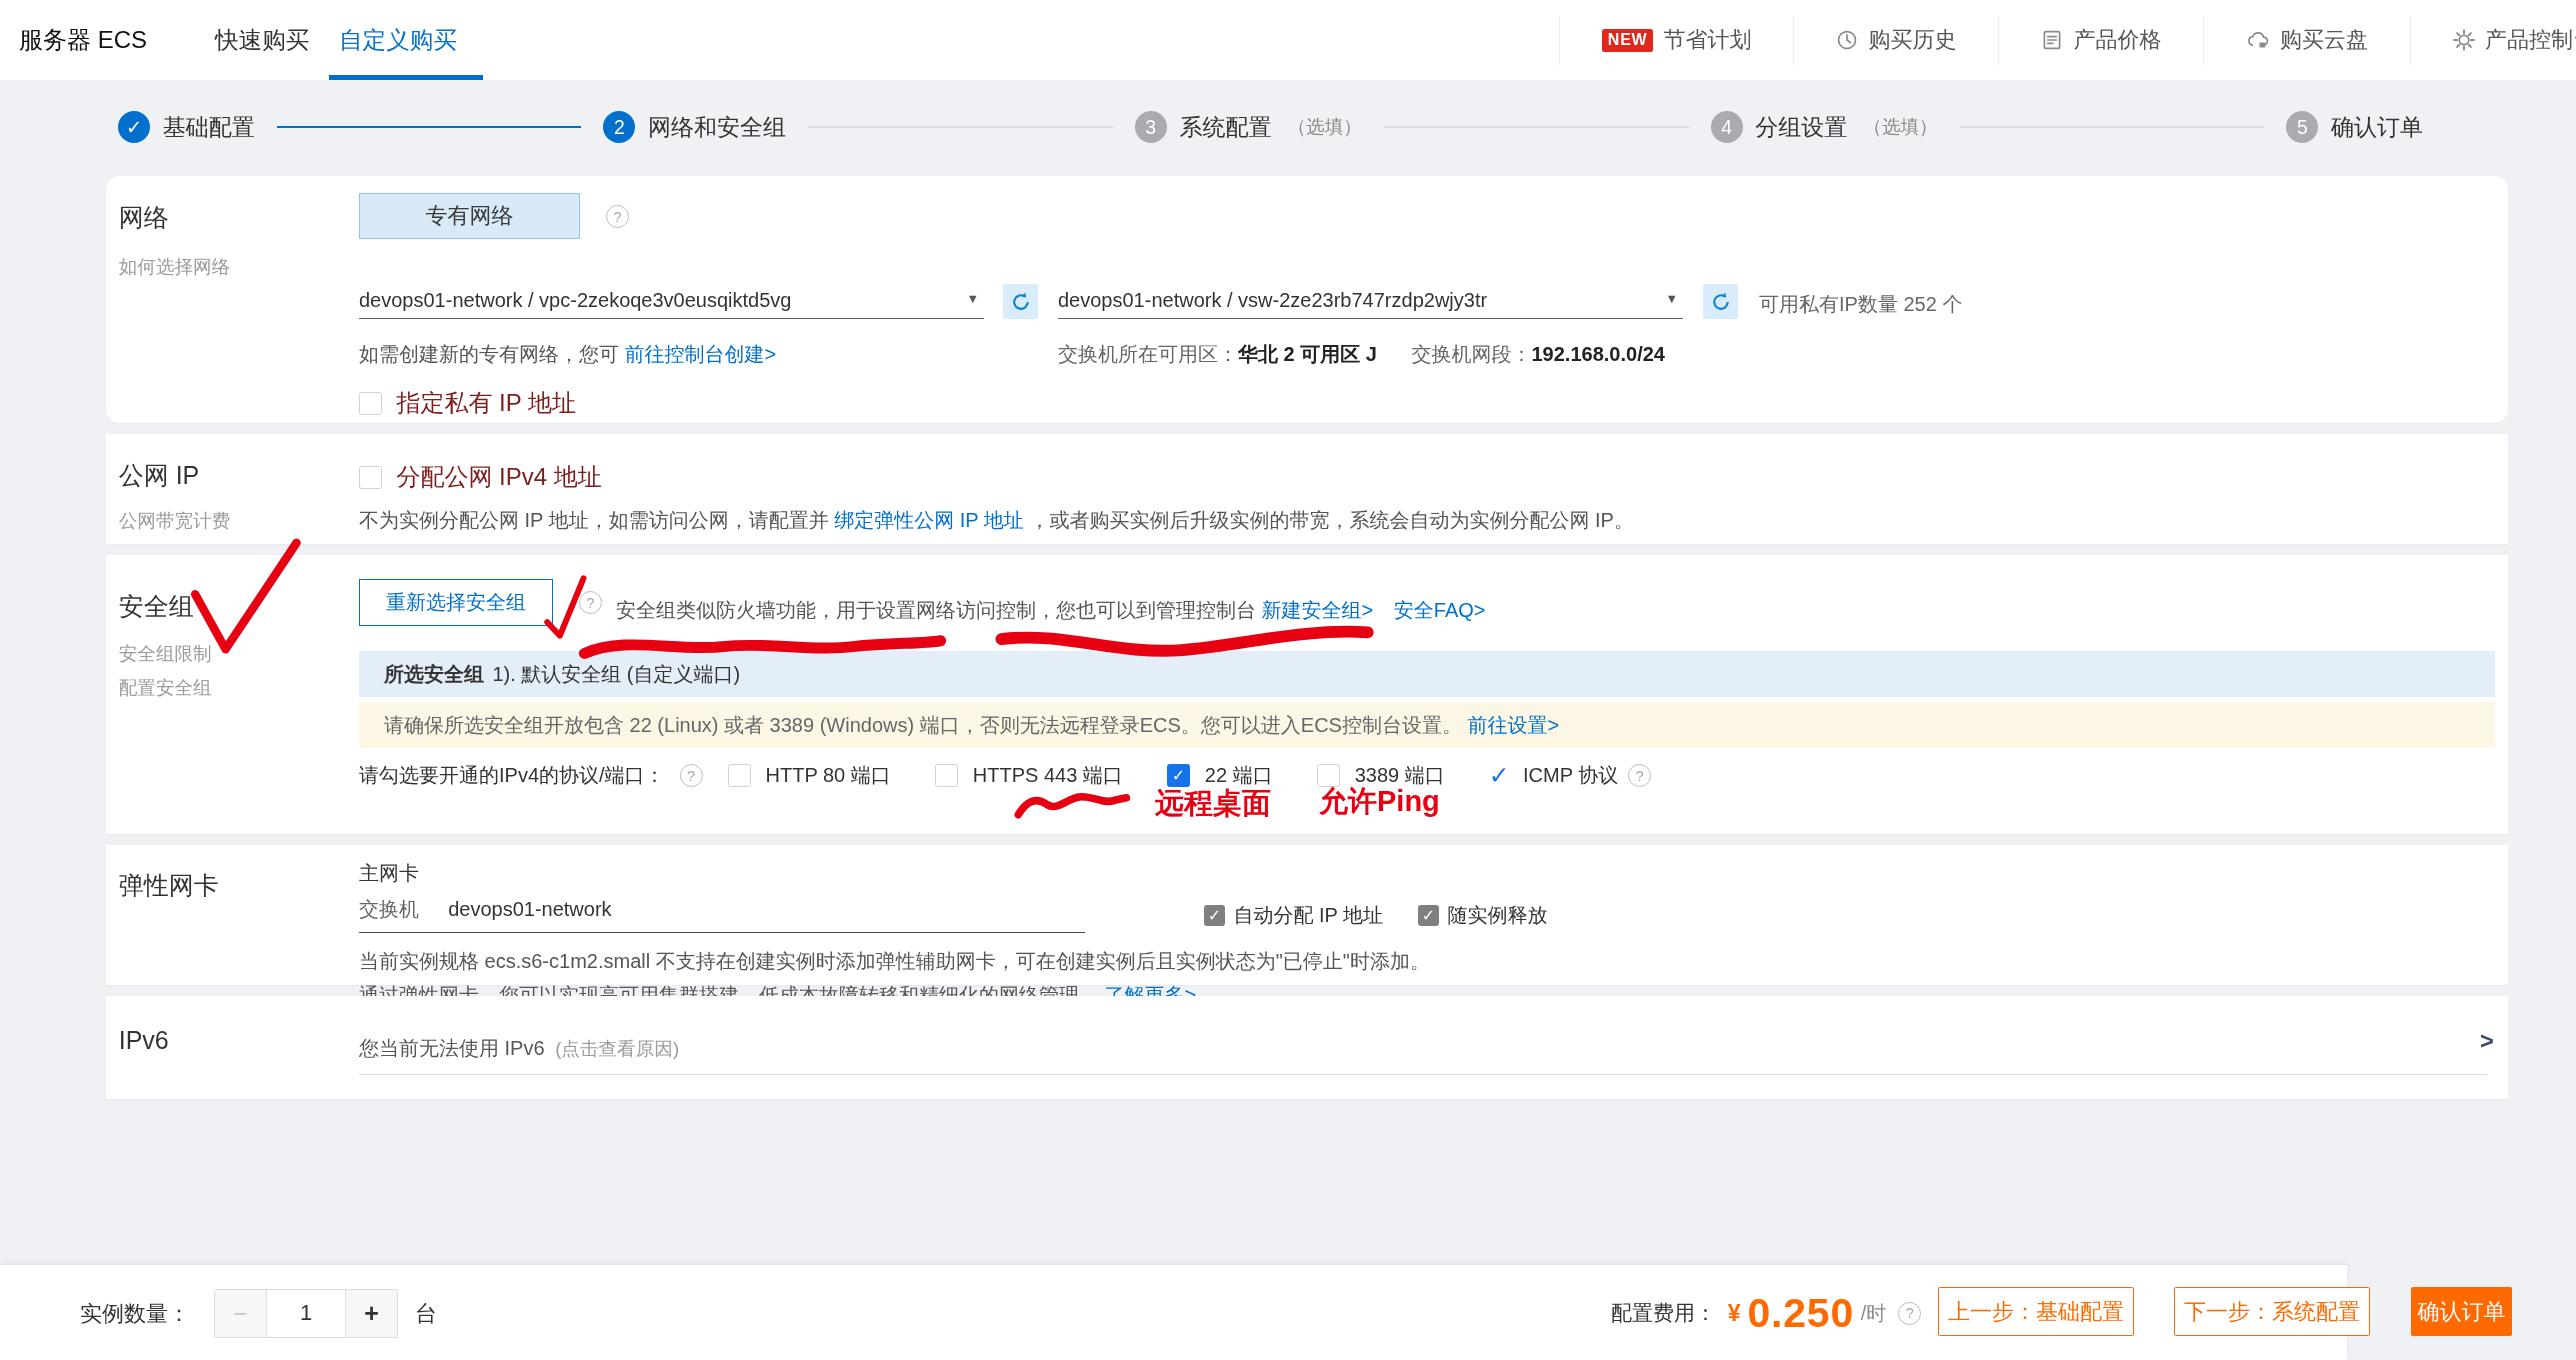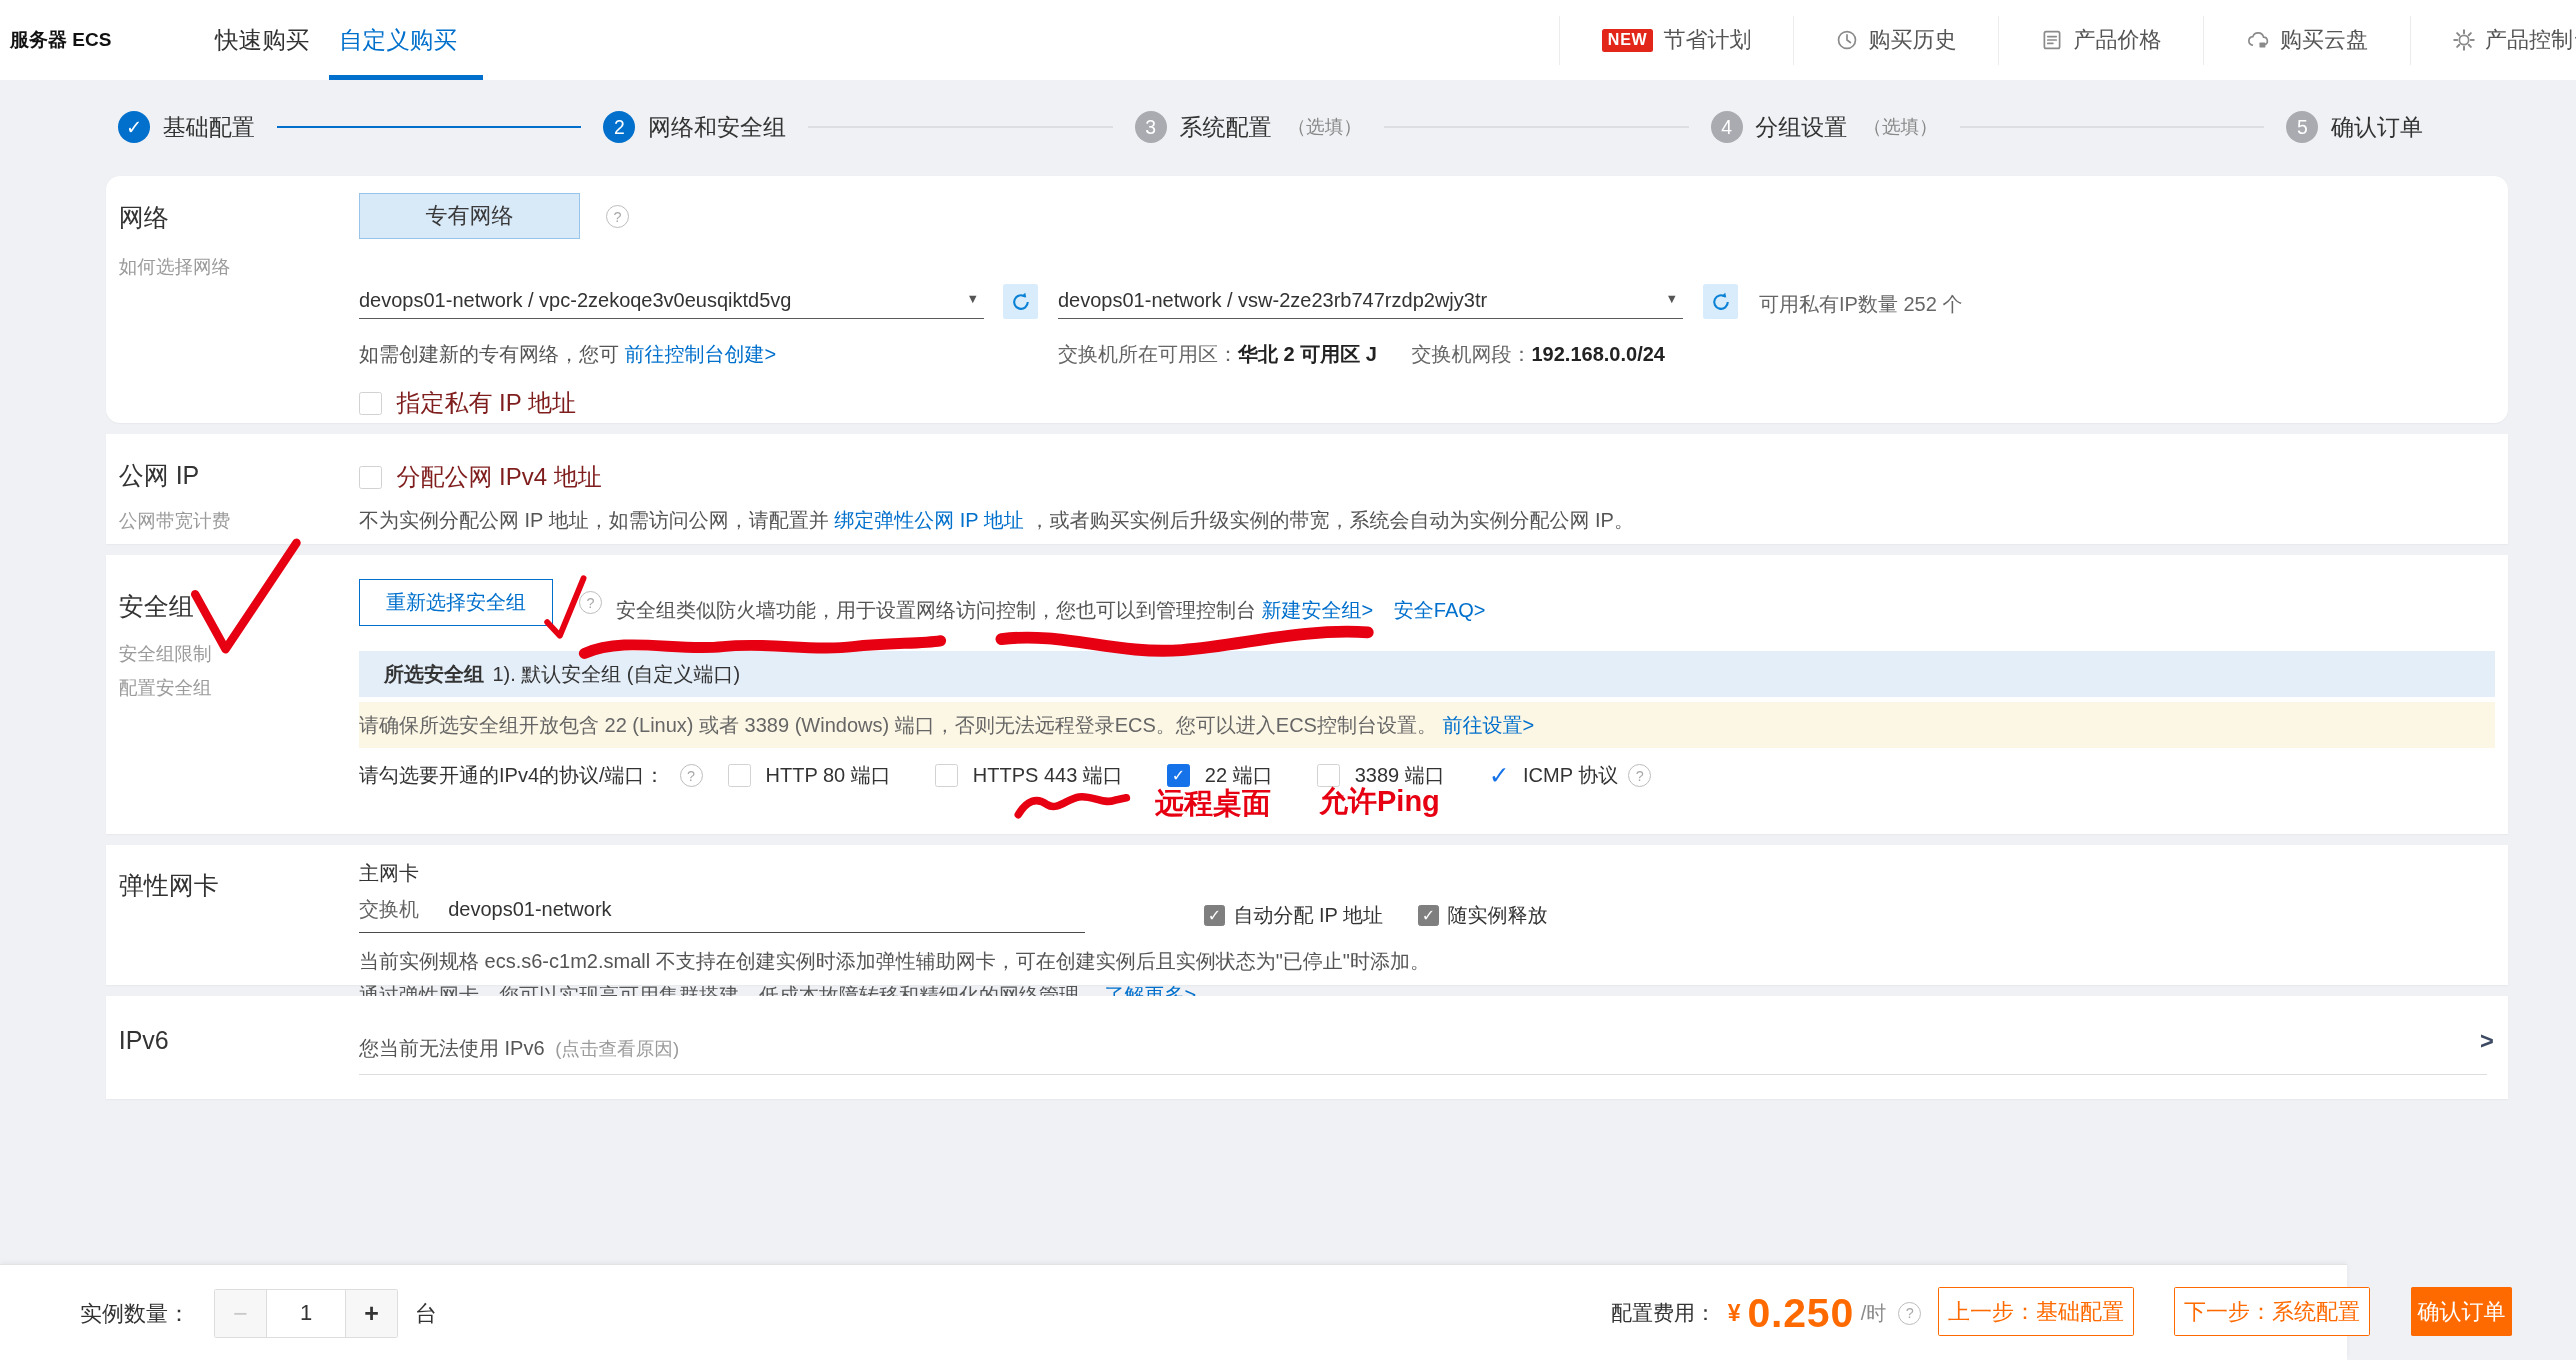--- a/index.html
+++ b/index.html
@@ -2,21 +2,21 @@
 <html style="font-size:13.5px"><head>
 <meta charset="utf-8">
 <style>
   * { margin:0; padding:0; box-sizing:border-box; }
   html,body { background:#eff1f4; }
   body { font-family:"Liberation Sans","DejaVu Sans",sans-serif; }
   .page { position:relative; width:2576px; height:1360px; background:#eff1f4; overflow:hidden; }
 
   
   .hdr { position:absolute; top:0; left:0; right:0; height:80px; background:#fff; overflow:hidden; z-index:10; }
-  .hdr-title { position:absolute; left:10px; top:0; height:80px; line-height:80px; font-size:19px; font-weight:bold; color:#111; white-space:nowrap; }
+  .hdr-title { position:absolute; left:19px; top:0; height:80px; line-height:80px; font-size:24px; font-weight:normal; color:#111; white-space:nowrap; }
   .hdr-tab { position:absolute; top:0; height:80px; line-height:80px; font-size:23.6px; color:#333; cursor:pointer; white-space:nowrap; }
   .hdr-tab.t1 { left:215px; }
   .hdr-tab.t2 { left:339px; color:#0070cc; }
   .hdr-tab-underline { position:absolute; left:329px; bottom:0; width:154px; height:5px; background:#0070cc; }
   .hdr-nav { position:absolute; right:-61px; top:0; height:80px; display:flex; align-items:center; }
   .nav-item { display:flex; align-items:center; gap:10px; padding:0 42px; height:49px; border-left:0.8px solid #ececec; font-size:22px; color:#555; cursor:pointer; white-space:nowrap; }
   .new-badge { background:#e3261a; color:#fff; font-size:16px; font-weight:bold; padding:2.5px 5.9px; border-radius:2.5px; letter-spacing:0.8px; }
   .nicon { display:inline-flex; align-items:center; }
 
   
@@ -66,21 +66,21 @@
   
   .assign-row { left:253px; top:27px; }
   .pub-desc { position:absolute; left:253px; top:73px; font-size:20px; color:#555; }
 
   
   .reselect-btn { position:absolute; left:253px; top:23.6px; width:194px; height:47px; background:#fff; border:0.8px solid #0070cc; color:#0070cc; font-size:20px; display:flex; align-items:center; justify-content:center; cursor:pointer; }
   .q-sec { position:absolute; left:473px; top:36px; }
   .sec-desc { position:absolute; left:510px; top:42px; font-size:20px; color:#555; white-space:nowrap; }
   .selected-bar { position:absolute; left:253px; top:96px; width:2136px; height:46px; background:#e4eef9; font-size:20px; color:#333; line-height:46px; padding-left:25px; }
   .selected-bar b { font-weight:bold; margin-right:8.4px; }
-  .warn-bar { position:absolute; left:253px; top:147px; width:2136px; height:46px; background:#fcf6e4; font-size:20px; color:#666; line-height:46px; white-space:nowrap; }
+  .warn-bar { position:absolute; left:253px; top:147px; width:2136px; height:46px; background:#fcf6e4; font-size:20px; color:#666; line-height:46px; padding-left:25px; white-space:nowrap; }
   .ports-row { position:absolute; left:253px; top:206px; display:flex; align-items:center; font-size:20px; color:#333; }
   .ports-row .plabel { margin-right:15px; }
   .ports-row .qicon { margin-right:25px; }
   .port-group { display:flex; align-items:center; gap:15px; margin-right:44px; cursor:pointer; }
   .icmp-check { color:#1672e8; font-size:25px; font-weight:bold; margin-right:3.4px; }
   .port-group.icmp { gap:10px; margin-right:0; }
 
   
   .primary-label { position:absolute; left:253px; top:15px; font-size:20px; color:#333; }
   .switch-row { position:absolute; left:253px; top:51px; width:726px; height:37px; border-bottom:0.8px solid #4a4a4a; font-size:20px; }

